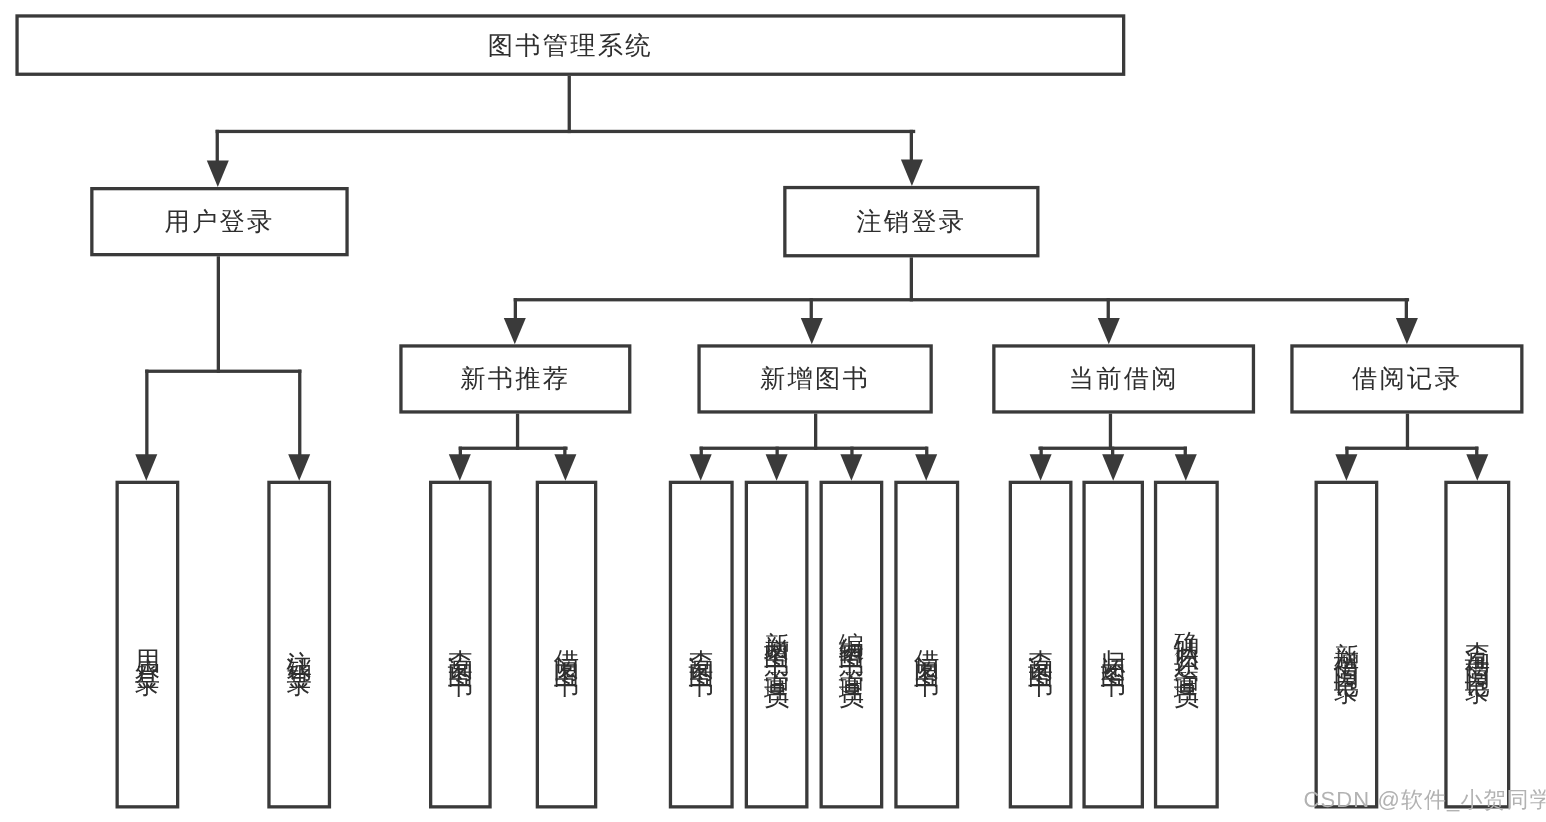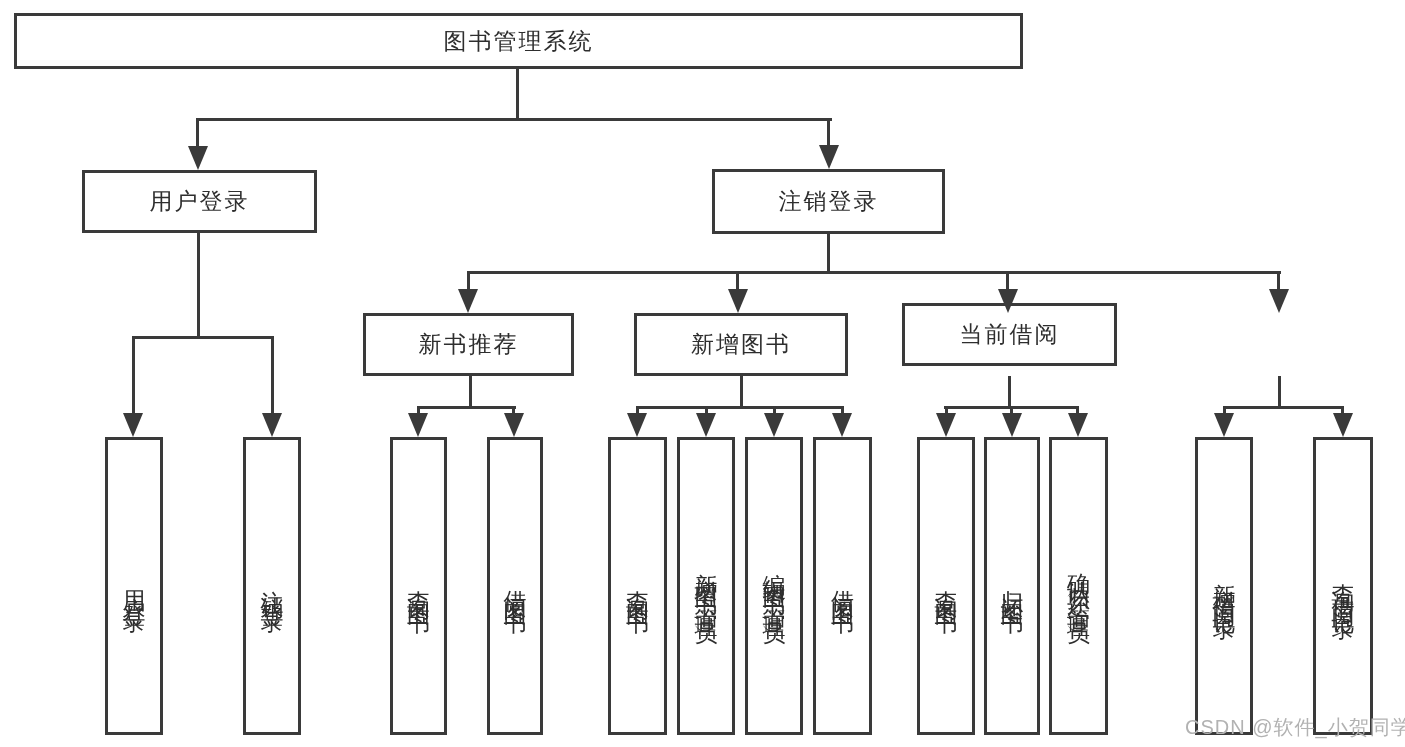--- a/index.html
+++ b/index.html
@@ -46,22 +46,25 @@
   <div class="box box-h" style="left:712px;top:169px;width:233px;height:65px">
     <span>注销登录</span>
   </div>
 
   <div class="box box-h" style="left:363px;top:313px;width:211px;height:63px">
     <span>新书推荐</span>
   </div>
   <div class="box box-h" style="left:634px;top:313px;width:214px;height:63px">
     <span>新增图书</span>
   </div>
-  <div class="box box-h" style="left:902px;top:303px;width:215px;height:63px">
+  <div class="box box-h" style="left:902px;top:313px;width:239px;height:63px">
     <span>当前借阅</span>
+  </div>
+  <div class="box box-h" style="left:1173px;top:313px;width:212px;height:63px">
+    <span>借阅记录</span>
   </div>
 
   <div class="box box-v" style="left:105px;top:437px;width:58px;height:298px">
     <span>用户登录</span>
   </div>
   <div class="box box-v" style="left:243px;top:437px;width:58px;height:298px">
     <span>注销登录</span>
   </div>
 
   <div class="box box-v" style="left:390px;top:437px;width:57px;height:298px">

